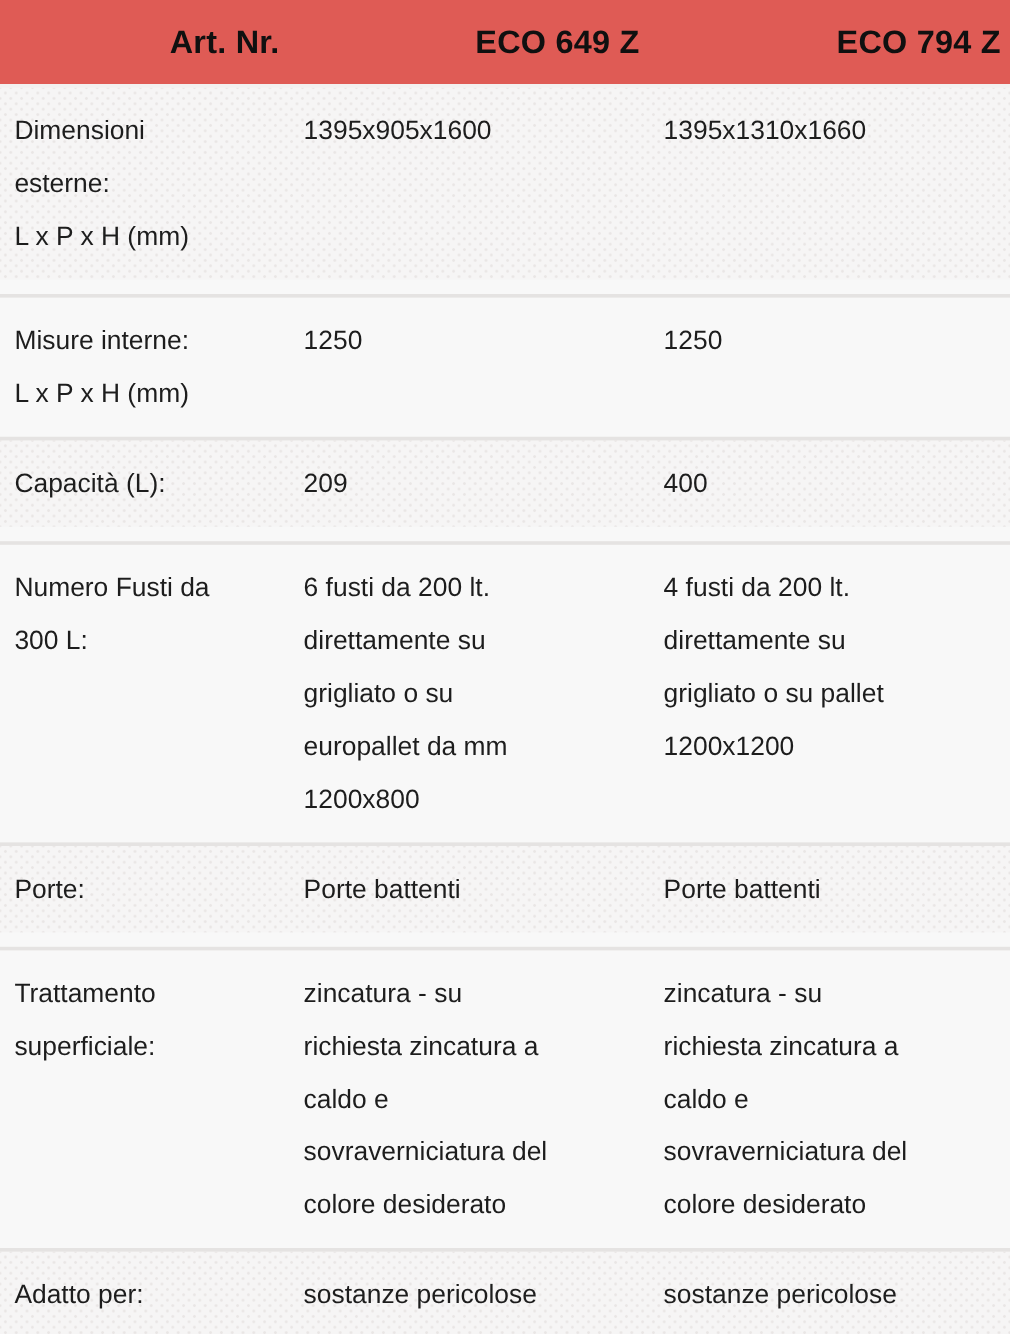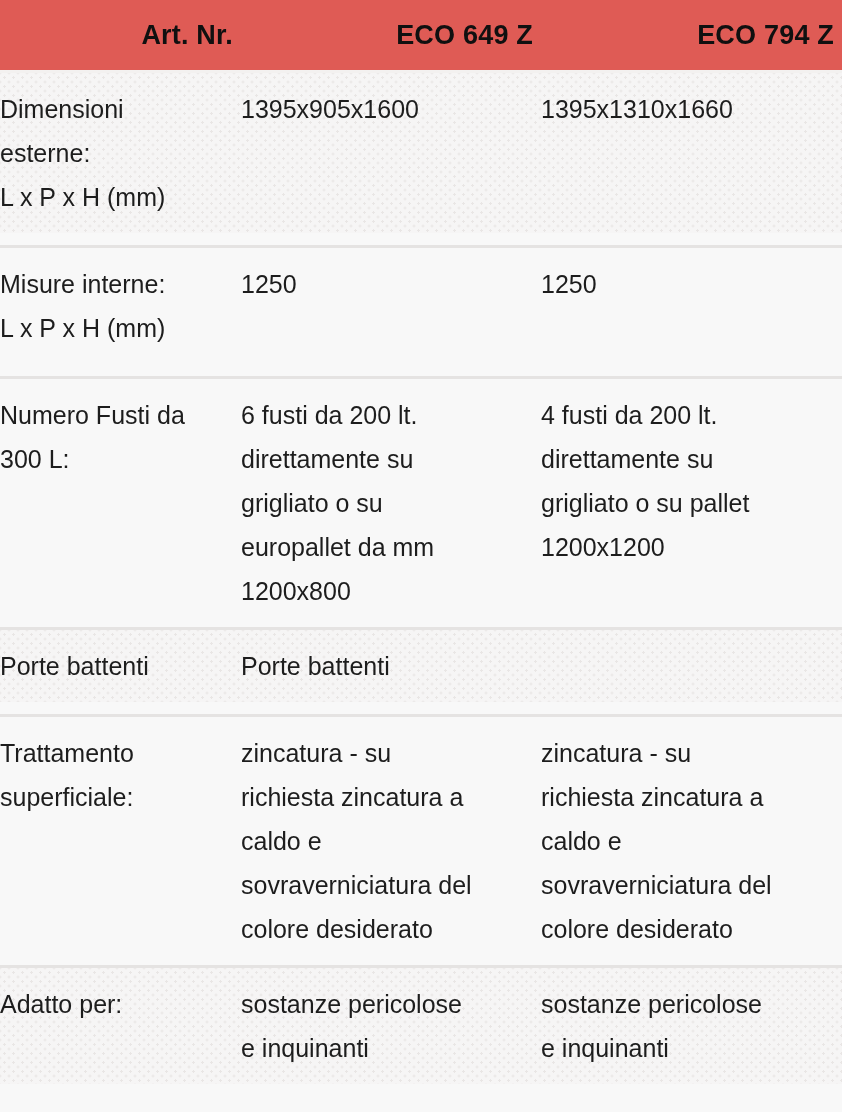--- a/index.html
+++ b/index.html
@@ -48,22 +48,23 @@
   }
   .body-row.dotted {
     background-color: #f6f5f5;
     background-image:
       radial-gradient(#e9e6e5 1.1px, transparent 1.2px),
       radial-gradient(#e9e6e5 1.1px, transparent 1.2px);
     background-size: 9px 9px;
     background-position: 0 0, 4.5px 4.5px;
   }
   .cell {
-    font-size: 25px;
+    font-size: 22px;
     line-height: 44px;
+    padding-left: 12px;
     padding-right: 8px;
     white-space: pre-line;
     color: #1d1d1d;
   }
 </style>
 </head>
 <body>
 
 <div class="spec-table">
 
@@ -81,36 +82,42 @@
     <div class="cell">1395x1310x1660</div>
   </div>
 
   <div class="grid-row body-row plain">
     <div class="cell">Misure interne:
 L x P x H (mm)</div>
     <div class="cell">1250</div>
     <div class="cell">1250</div>
   </div>
 
+  <div class="grid-row body-row dotted">
+    <div class="cell">Capacità (L):</div>
+    <div class="cell">209</div>
+    <div class="cell">400</div>
+  </div>
 
   <div class="grid-row body-row plain">
     <div class="cell">Numero Fusti da
 300 L:</div>
     <div class="cell">6 fusti da 200 lt.
 direttamente su
 grigliato o su
 europallet da mm
 1200x800</div>
     <div class="cell">4 fusti da 200 lt.
 direttamente su
 grigliato o su pallet
 1200x1200</div>
   </div>
 
   <div class="grid-row body-row dotted">
+    <div class="cell">Porte:</div>
     <div class="cell">Porte battenti</div>
     <div class="cell">Porte battenti</div>
   </div>
 
   <div class="grid-row body-row plain">
     <div class="cell">Trattamento
 superficiale:</div>
     <div class="cell">zincatura - su
 richiesta zincatura a
 caldo e

